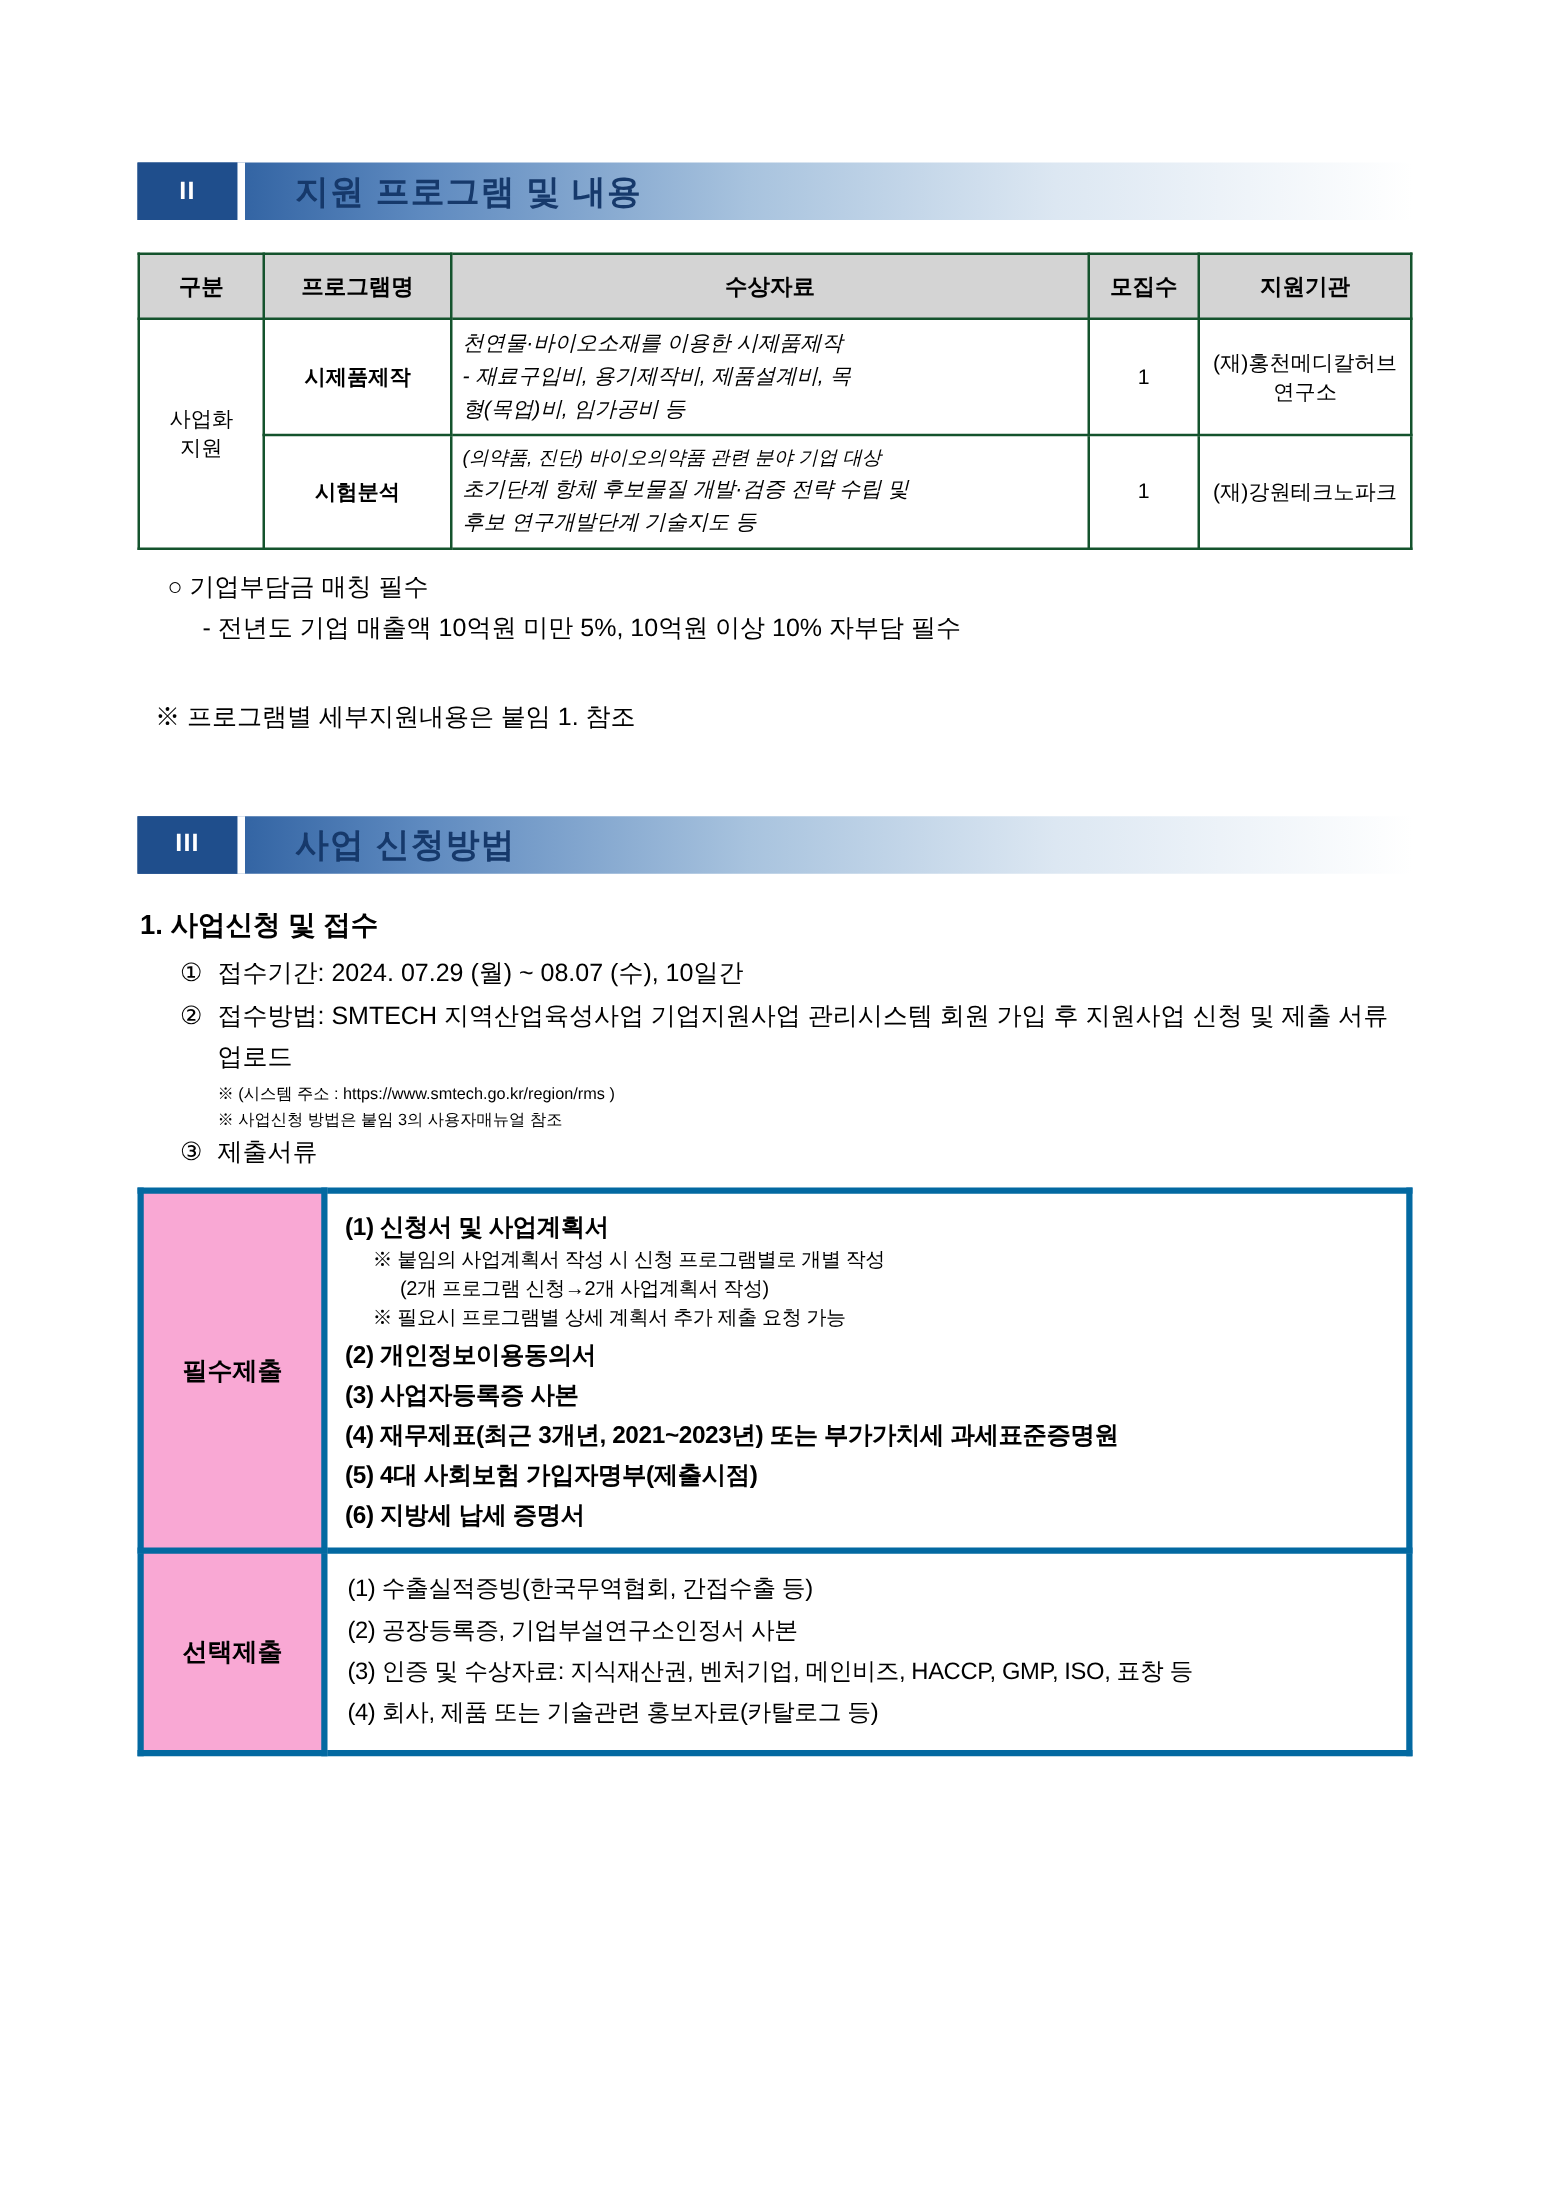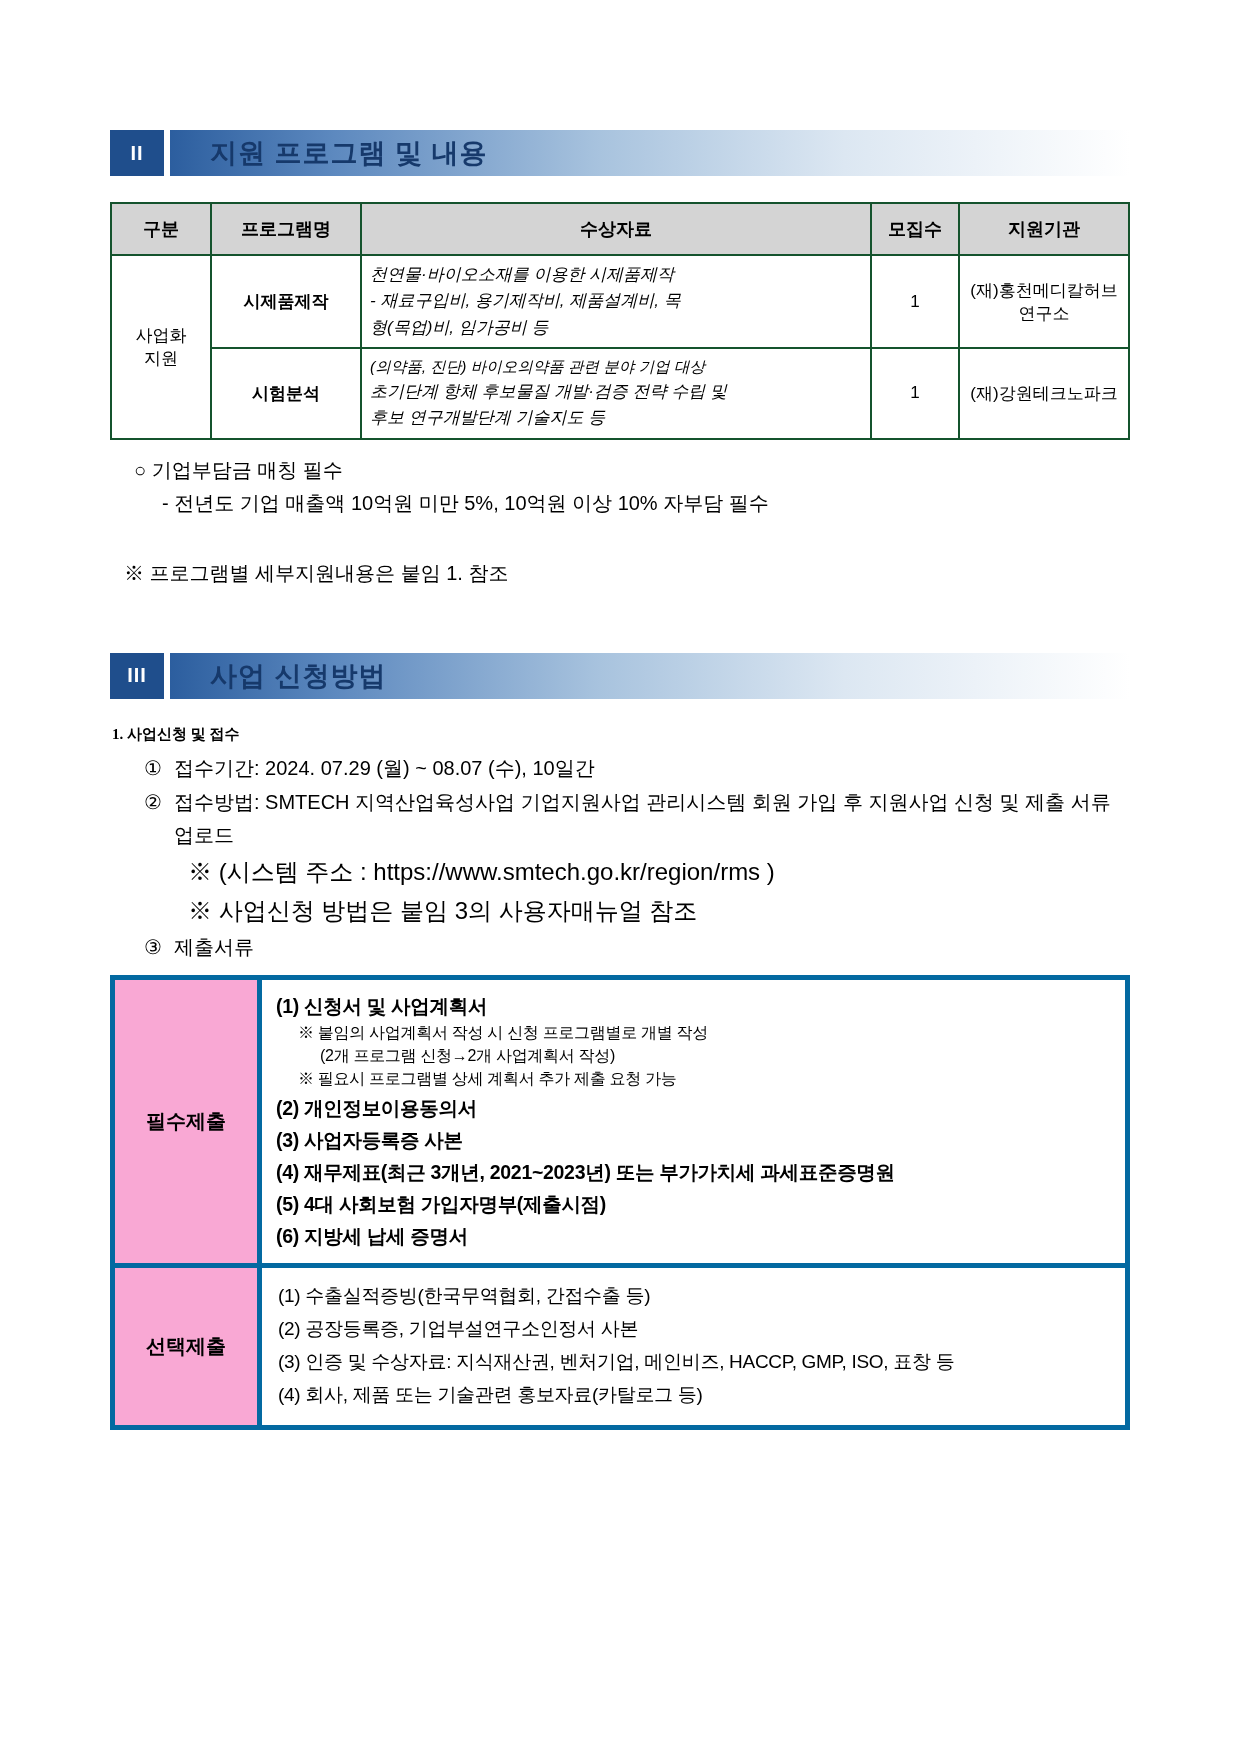--- a/index.html
+++ b/index.html
@@ -24,21 +24,21 @@
 
   
   .section-head {
     display: flex;
     align-items: stretch;
     height: 46px;
     margin-bottom: 26px;
     background: linear-gradient(to right, #1f4e8c 0%, #26599b 4%, #5d89bf 22%, #a8c3de 48%, #dce7f2 72%, #ffffff 100%);
   }
   .section-head .numbox {
-    width: 54px;
+    width: 80px;
     background: #1f4e8c;
     color: #ffffff;
     font-size: 20px;
     font-weight: bold;
     display: flex;
     align-items: center;
     justify-content: center;
     letter-spacing: 1px;
   }
   .section-head .bar-gap {
@@ -99,44 +99,43 @@
   .bullets .lvl2 { margin-left: 34px; }
   .note-line {
     font-size: 20px;
     margin: 40px 0 0 14px;
   }
 
   .spacer-lg { height: 66px; }
 
   
   .apply-title {
-    font-size: 15px;
+    font-size: 22px;
     font-weight: bold;
     margin: 4px 0 8px 2px;
-    font-family: Liberation Serif, serif;
   }
   .apply-list {
     font-size: 20px;
     line-height: 1.62;
     margin-left: 34px;
   }
   .apply-list .item {
     display: flex;
     margin-bottom: 2px;
   }
   .apply-list .marker {
     width: 30px;
     flex: none;
   }
   .apply-list .text {
     flex: 1;
   }
   .apply-sub {
-    margin-left: 44px;
-    font-size: 24px;
+    margin-left: 30px;
+    font-size: 13px;
   }
 
   
   table.docs {
     width: 100%;
     border-collapse: collapse;
     table-layout: fixed;
     margin-top: 12px;
   }
   table.docs td {

